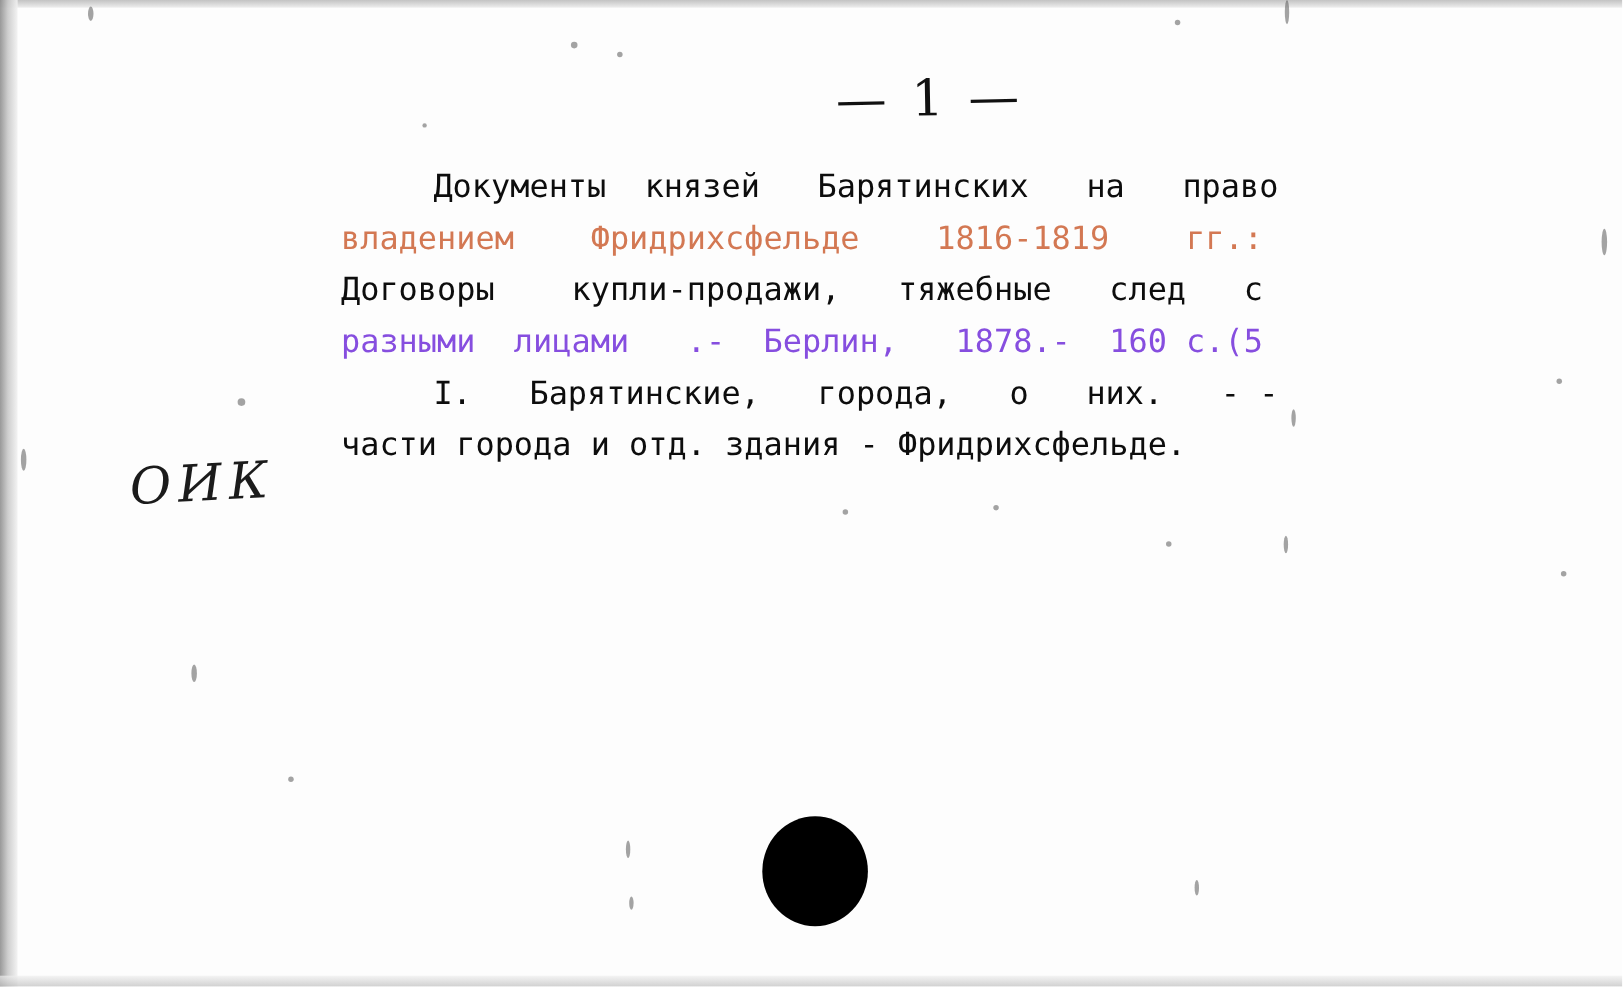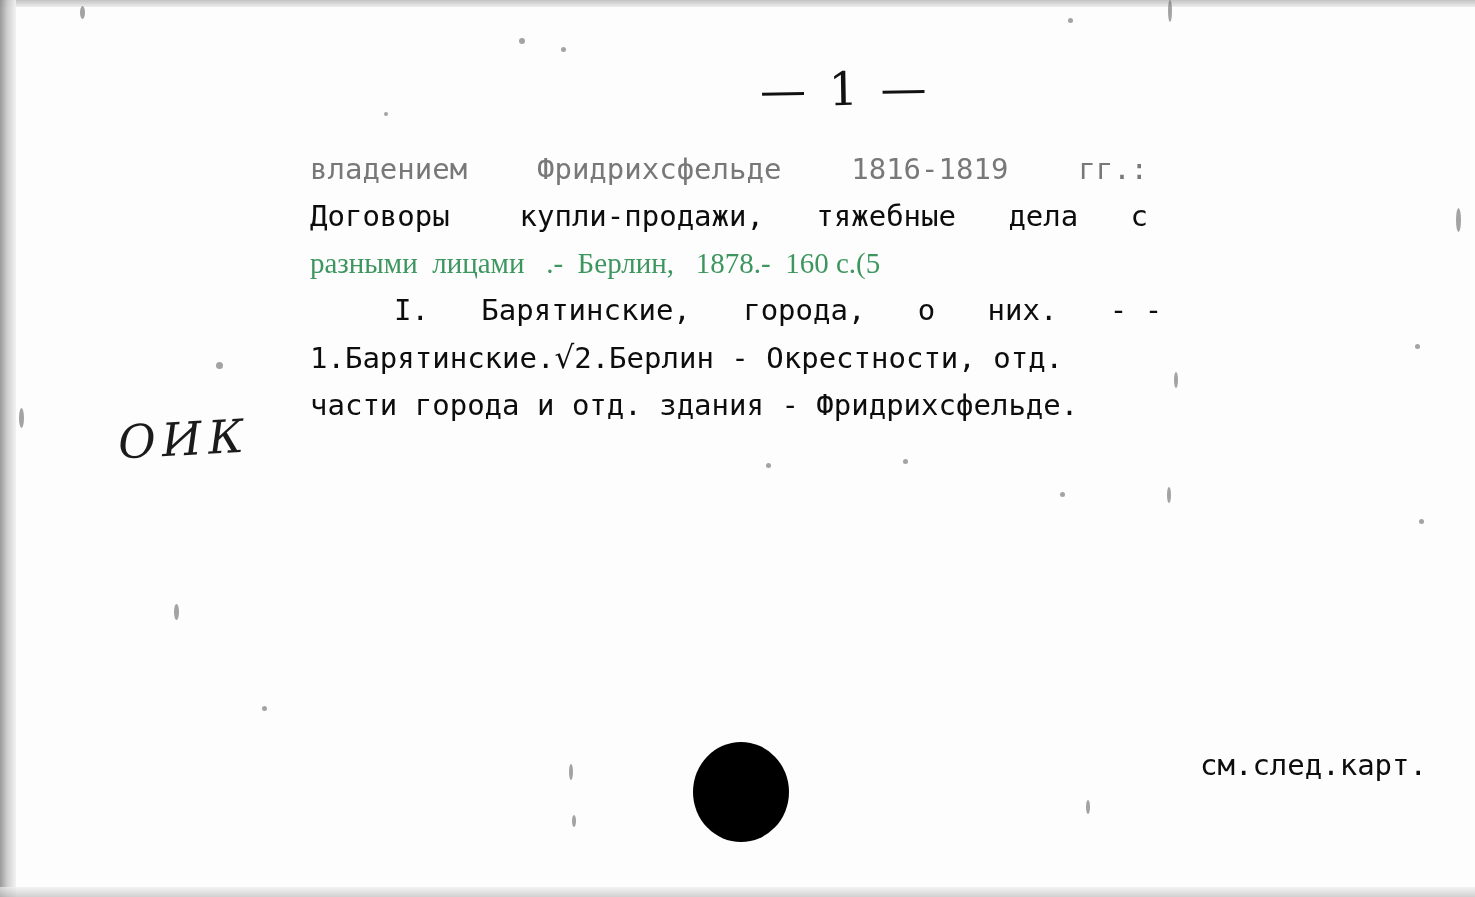--- a/index.html
+++ b/index.html
@@ -100,26 +100,25 @@
 
   .ln {
     white-space: pre;
     display: block;
     letter-spacing: 0px;
   }
   .indent {
     padding-left: 84px;
   }
   .faded {
-    color: #15803d;
+    color: #6d28d9;
     opacity: .82;
-    font-family: Liberation Serif, serif;
   }
   .verystruck {
-    color: #404040;
+    color: #c2410c;
     opacity: .7;
   }
 
   
   .checkmark {
     font-family: "DejaVu Serif", "Liberation Serif", serif;
     font-size: 31px;
   }
 
   
@@ -174,27 +173,26 @@
   <div class="speck" style="left:572px; top:815px; width:4px;  height:12px;"></div>
   <div class="speck" style="left:1086px;top:800px; width:4px;  height:14px;"></div>
   <div class="speck" style="left:19px;  top:408px; width:5px;  height:20px;"></div>
   <div class="speck" style="left:1456px;top:208px; width:5px;  height:24px;"></div>
 
   <div id="page-number">— 1 —</div>
 
   <div id="handwritten-mark">ОИК</div>
 
   <div id="typed-body">
+    <span class="ln indent">Документы  князей   Барятинских   на   право</span>
     <span class="ln verystruck">владением    Фридрихсфельде    1816-1819    гг.:</span>
-    <span class="ln">Договоры    купли-продажи,   тяжебные   дела   с</span>
+    <span class="ln">Договоры    купли-продажи,   тяжебные   след   с</span>
     <span class="ln faded">разными  лицами   .-  Берлин,   1878.-  160 с.(5</span>
 
     <span class="ln indent">I.   Барятинские,   города,   о   них.   - -</span>
 
-    <span class="ln"><span>1.Барятинские.</span><span class="checkmark">√</span><span>2.Берлин - Окрестности, отд.</span></span>
     <span class="ln">части города и отд. здания - Фридрихсфельде.</span>
   </div>
 
   <div id="ink-blot"></div>
 
-  <div id="see-next">см.след.карт.</div>
 
 </div>
 
 </body></html>

